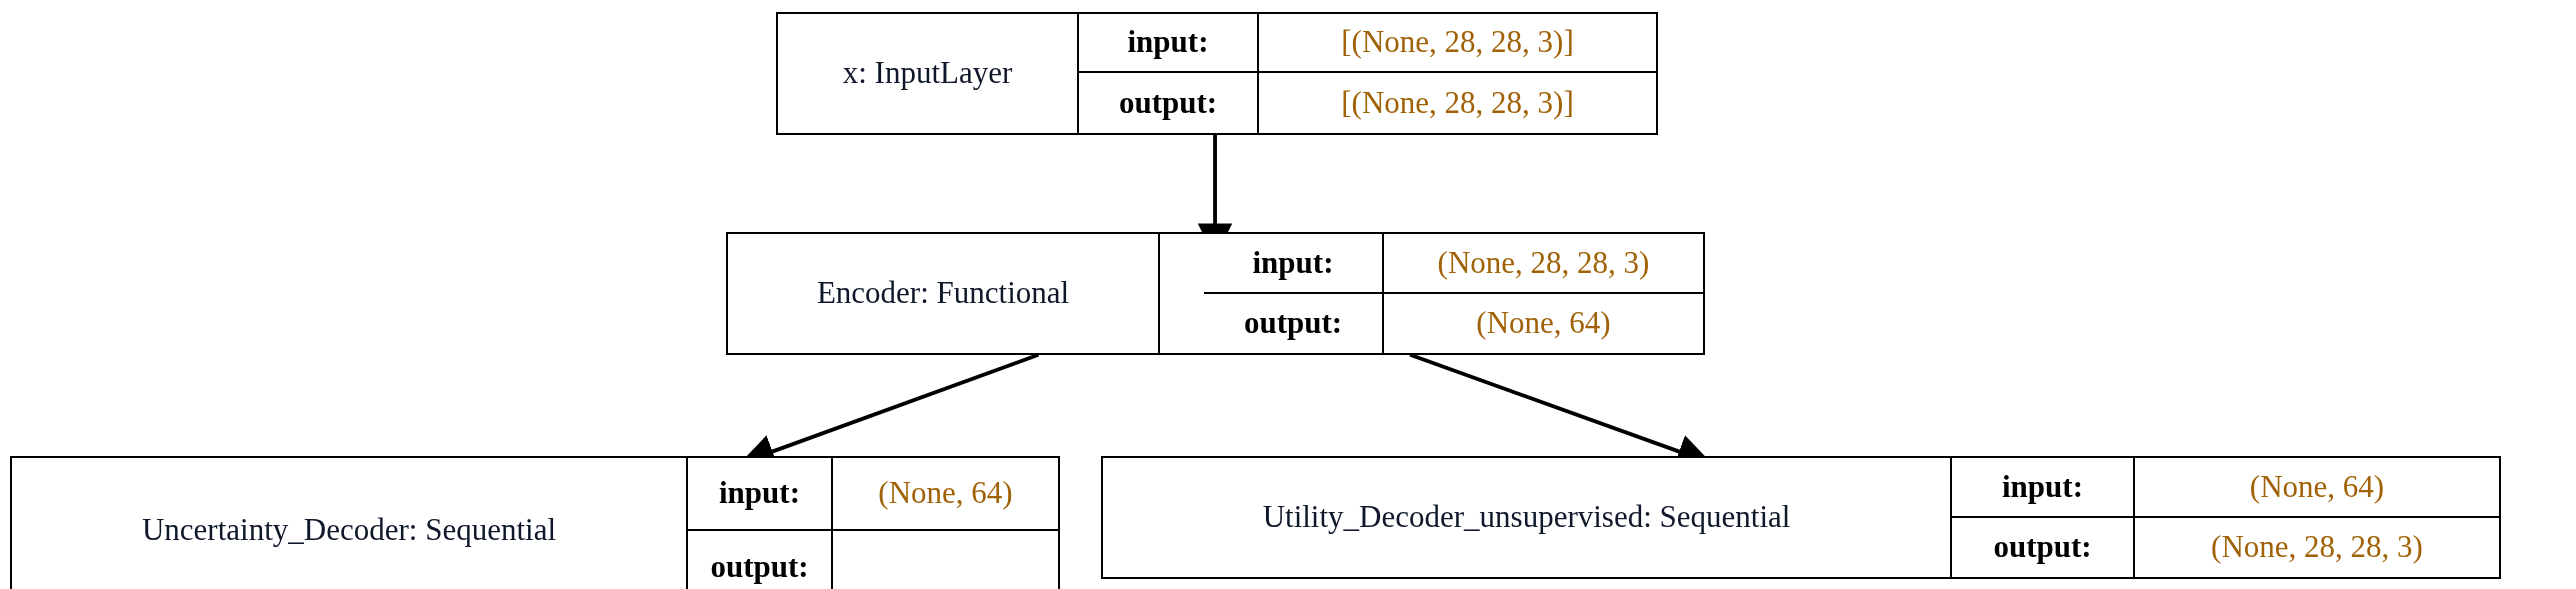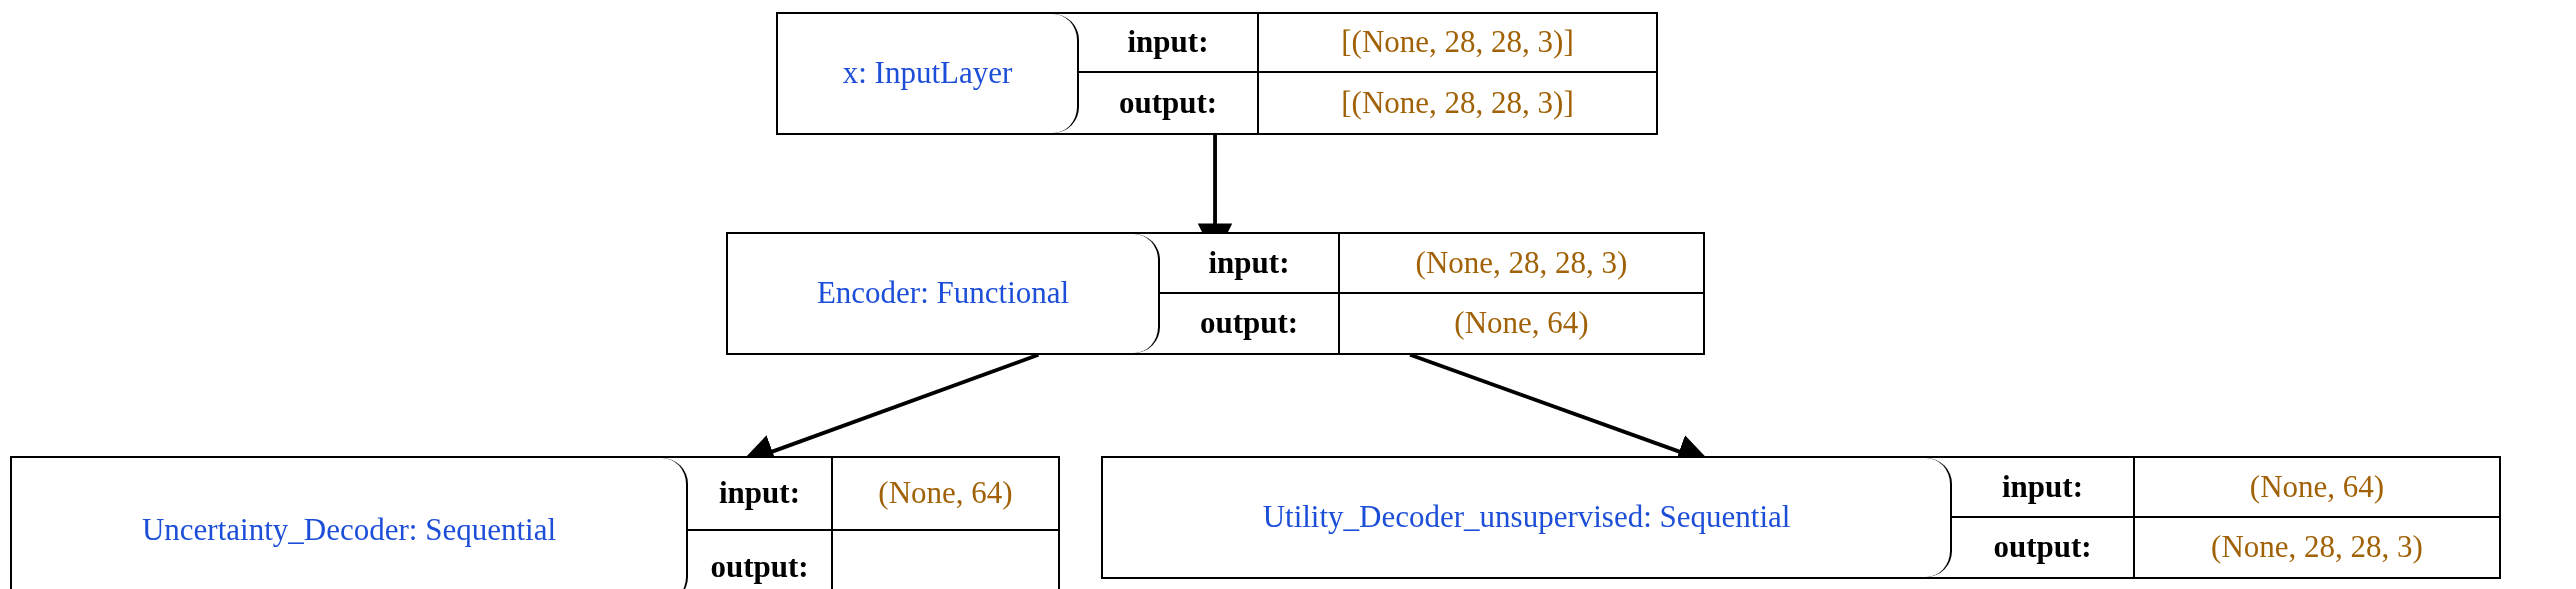--- a/index.html
+++ b/index.html
@@ -27,25 +27,24 @@
     align-items: stretch;
   }
   .node-name {
     box-sizing: border-box;
     display: flex;
     align-items: center;
     justify-content: center;
     text-align: center;
     font-size: 31px;
     line-height: 1.1;
-    color: #1d4ed8;
+    color: #0f172a;
     padding: 0 10.8px;
     white-space: nowrap;
     border-right: 2.3px solid #000000;
-    border-radius: 26px;
   }
   .node-io {
     box-sizing: border-box;
     display: flex;
     flex-direction: column;
     flex: 1 1 auto;
   }
   .io-row {
     box-sizing: border-box;
     display: flex;
@@ -118,21 +117,21 @@
         <div class="io-label" style="width:180px;">input:</div>
         <div class="io-value">[(None, 28, 28, 3)]</div>
       </div>
       <div class="io-row">
         <div class="io-label" style="width:180px;">output:</div>
         <div class="io-value">[(None, 28, 28, 3)]</div>
       </div>
     </div>
   </div>
 
-  <div class="node" style="left:726px; top:232px; width:979px; height:123px;">
+  <div class="node" style="left:726px; top:232px; width:979px; height:123px;gap:44px;">
     <div class="node-name" style="width:432px;">Encoder: Functional</div>
     <div class="node-io">
       <div class="io-row first">
         <div class="io-label" style="width:180px;">input:</div>
         <div class="io-value">(None, 28, 28, 3)</div>
       </div>
       <div class="io-row">
         <div class="io-label" style="width:180px;">output:</div>
         <div class="io-value">(None, 64)</div>
       </div>

